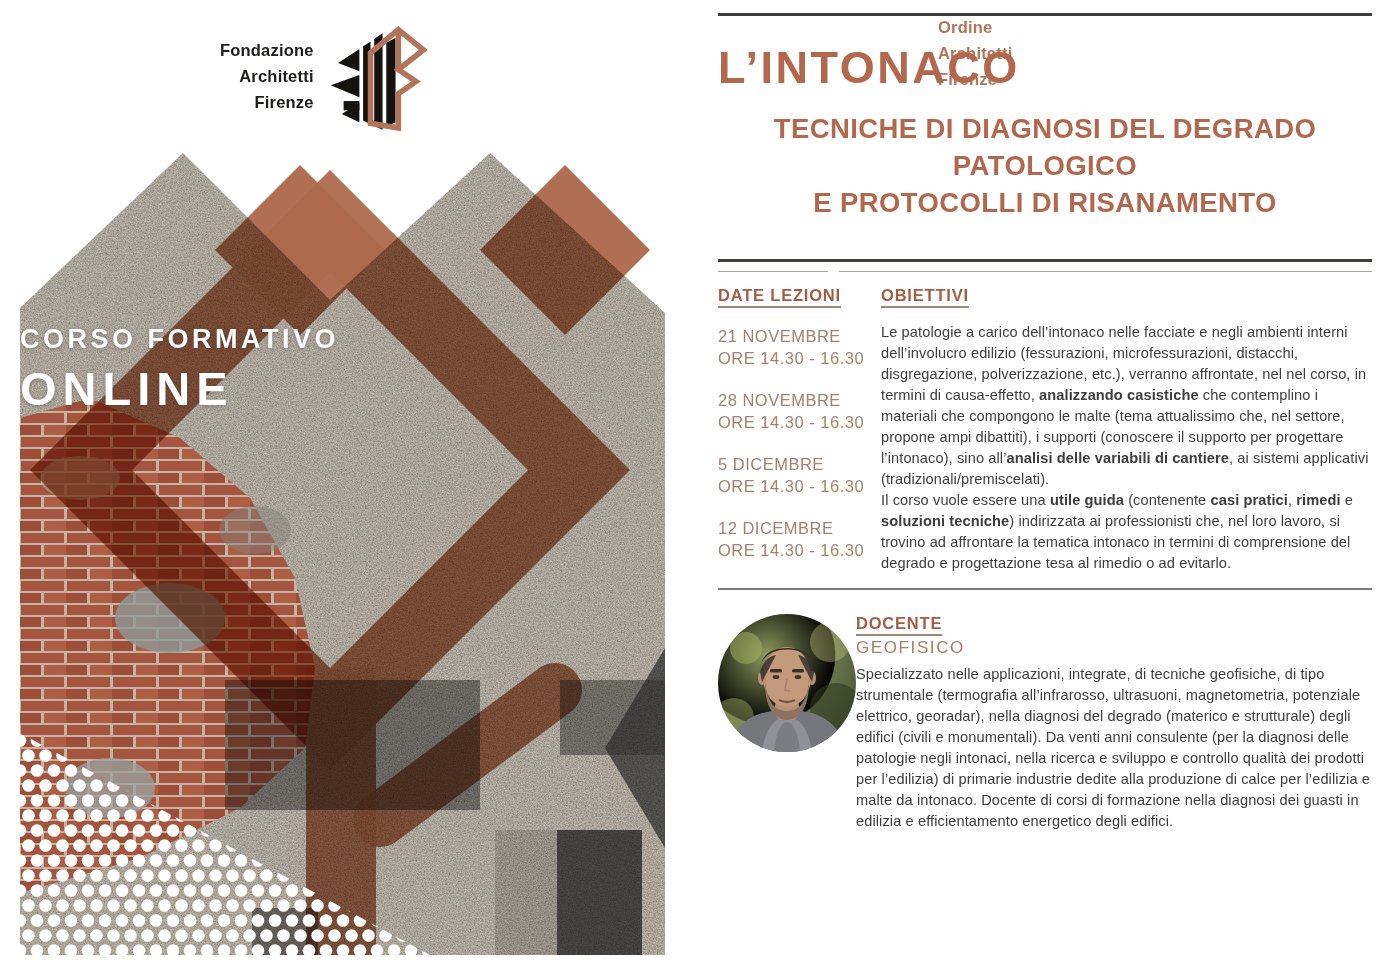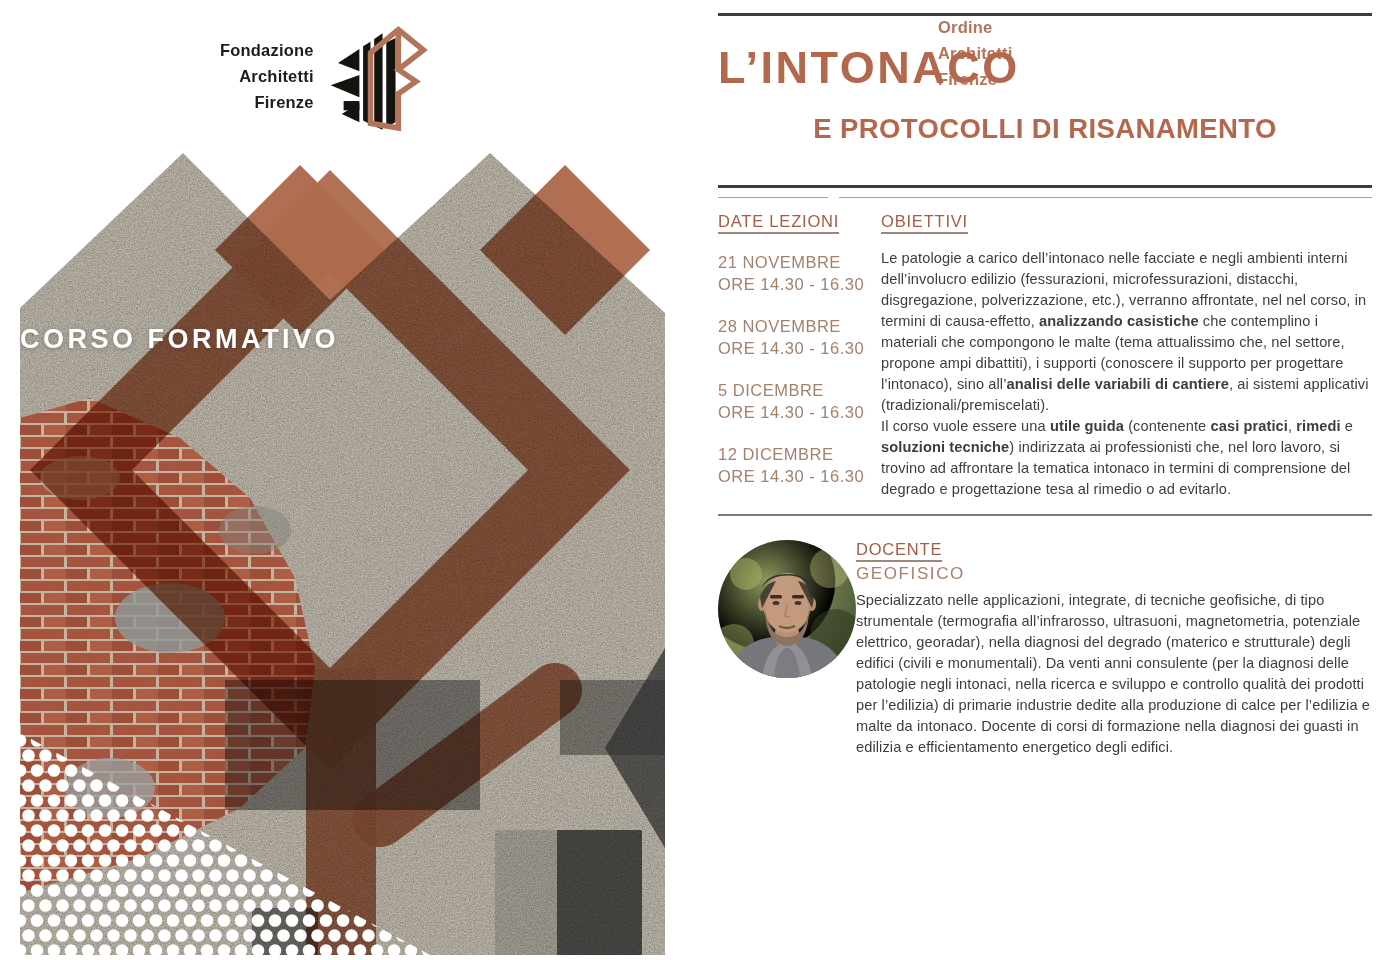--- a/index.html
+++ b/index.html
@@ -39,21 +39,21 @@
   #rule-sub{margin-top:38px}
   .programma{margin-top:12px;color:var(--accent);font-size:25px;font-weight:bold;letter-spacing:1px}
   .thin-row{margin-top:9px;display:flex;gap:11px}
   .thin{border-top:1.5px solid var(--rule-thin)}
   .thin.short{width:110px}
   .thin.long{flex:1}
 
   .cols{display:flex;margin-top:14px}
   .col-dates{width:163px;flex:0 0 163px}
   .col-obiettivi{flex:1}
-  .h4{display:inline-block;color:var(--accent-deep);font-size:16.5px;font-weight:normal;letter-spacing:.8px;
+  .h4{display:inline-block;color:var(--accent-deep);font-size:16.5px;font-weight:bold;letter-spacing:.8px;
       text-decoration:underline;text-underline-offset:5px;text-decoration-thickness:1.5px;text-decoration-color:#9c8878}
   .date-item{margin-top:20px;color:var(--terra-soft);font-size:16.5px;line-height:22px;letter-spacing:.5px}
   .body-copy{color:var(--ink);font-size:14.6px;line-height:21px;letter-spacing:.1px}
   .col-obiettivi .body-copy.first{margin-top:17px}
   .seg-b{font-weight:bold}
   #rule-mid{margin-top:14px;border-top-width:2px;border-top-color:#7d7b78}
 
   .docente-row{display:flex;margin-top:24px}
   .avatar{width:138px;height:138px;flex:0 0 138px}
   .docente-name{margin-top:20px;color:var(--accent);font-size:23px;font-weight:bold;letter-spacing:1px}
@@ -144,29 +144,31 @@
         <path d="M545,17 L630,102 L545,187 L460,102 Z" opacity="0.97"></path>
         <rect x="286" y="520" width="70" height="287" opacity="0.92"></rect>
         <line x1="360" y1="672" x2="535" y2="542" stroke="#ad6a4d" stroke-width="54" stroke-linecap="round" opacity="0.92"></line>
       </g>
 
       <rect x="0" y="560" width="420" height="247" fill="url(#dots)" clip-path="url(#clip-dots)"></rect>
     </svg>
 
     <div class="poster-text">
       <div class="poster-kicker">CORSO FORMATIVO</div>
+      <div class="poster-headline">ONLINE</div>
     </div>
   </div>
 
   <main class="right">
 
     <hr class="r-rule" id="rule-top">
 
     <h1 class="title">L’INTONACO</h1>
     <div class="subtitle">
+      <div>TECNICHE DI DIAGNOSI DEL DEGRADO PATOLOGICO</div>
       <div>E PROTOCOLLI DI RISANAMENTO</div>
     </div>
 
     <hr class="r-rule" id="rule-sub">
 
     <div class="thin-row">
       <div class="thin short"></div>
       <div class="thin long"></div>
     </div>
 

